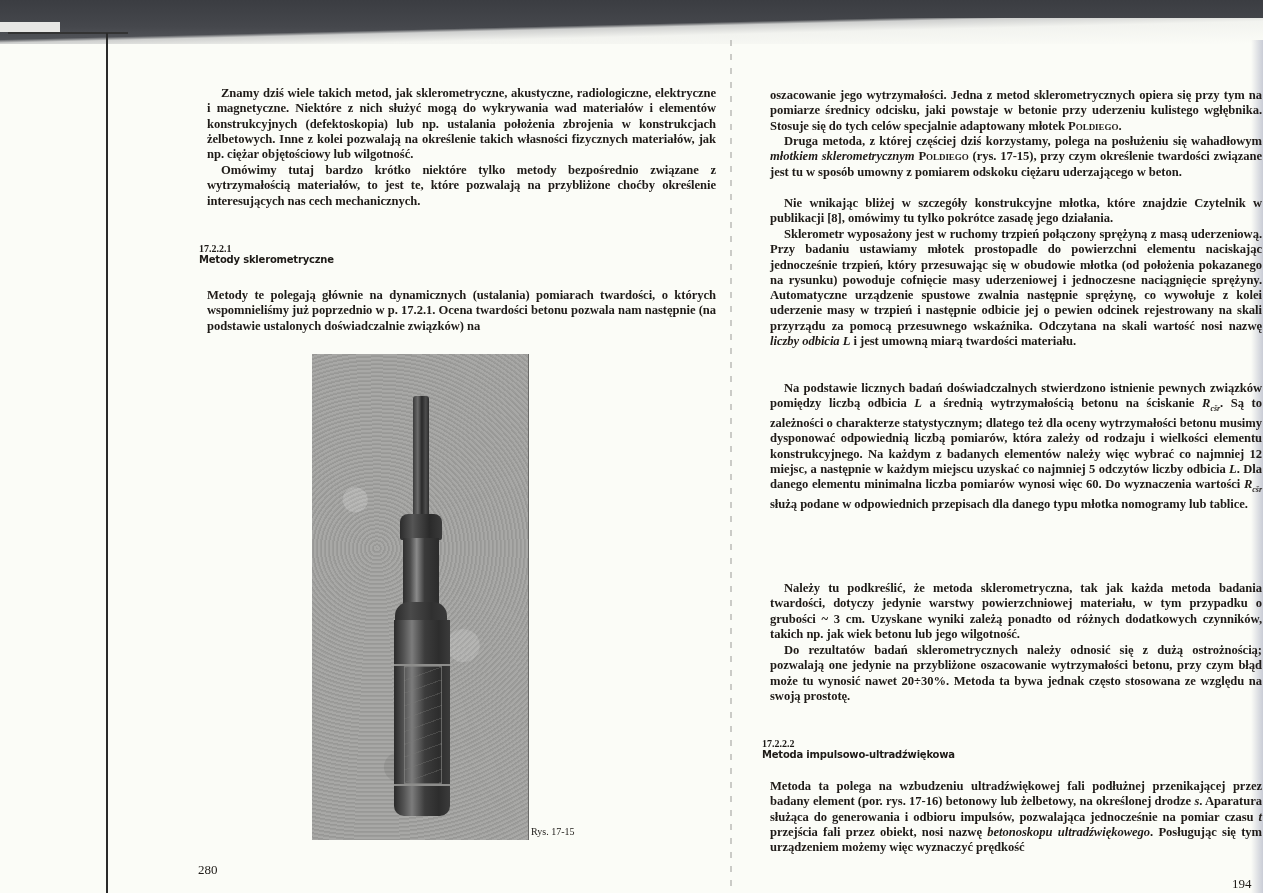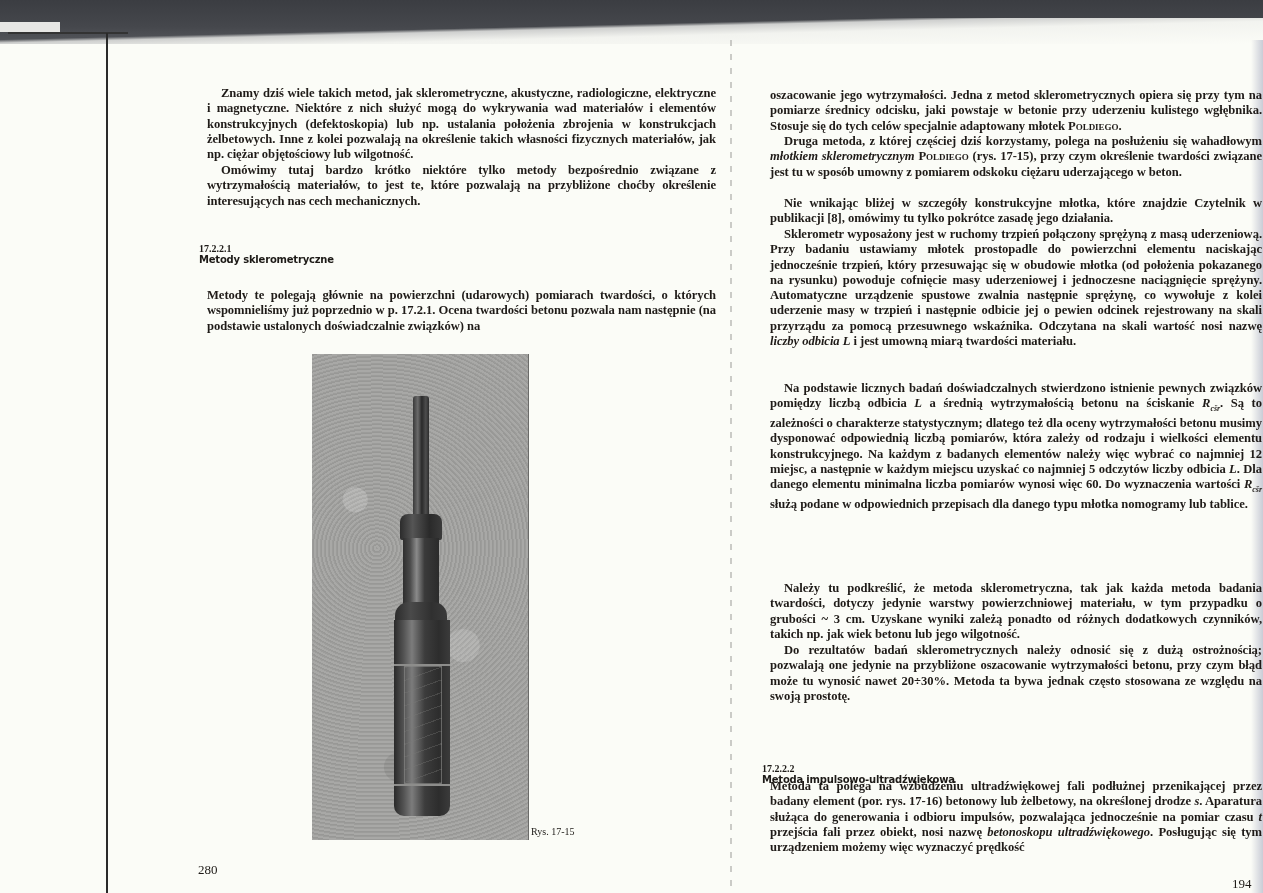--- a/index.html
+++ b/index.html
@@ -125,21 +125,21 @@
 
 <div class="page left">
   <p class="body indent" style="position:absolute; top:78px;">Znamy dziś wiele takich metod, jak sklerometryczne, akustyczne, radiologiczne, elektryczne i magnetyczne. Niektóre z nich służyć mogą do wykrywania wad materiałów i elementów konstrukcyjnych (defektoskopia) lub np. ustalania położenia zbrojenia w konstrukcjach żelbetowych. Inne z kolei pozwalają na określenie takich własności fizycznych materiałów, jak np. ciężar objętościowy lub wilgotność.</p>
   <p class="body indent" style="position:absolute; top:155px;">Omówimy tutaj bardzo krótko niektóre tylko metody bezpośrednio związane z wytrzymałością materiałów, to jest te, które pozwalają na przybliżone choćby określenie interesujących nas cech mechanicznych.</p>
 
   <div style="position:absolute; top:243px;">
     <p class="sec-num">17.2.2.1</p>
     <p class="sec-title">Metody sklerometryczne</p>
   </div>
 
-  <p class="body" style="position:absolute; top:280px;">Metody te polegają głównie na powierzchni (udarowych) pomiarach twardości, o których wspomnieliśmy już poprzednio w p. 17.2.1. Ocena twardości betonu pozwala nam następnie (na podstawie ustalonych doświadczalnie związków) na</p>
+  <p class="body" style="position:absolute; top:280px;">Metody te polegają głównie na dynamicznych (ustalania) pomiarach twardości, o których wspomnieliśmy już poprzednio w p. 17.2.1. Ocena twardości betonu pozwala nam następnie (na podstawie ustalonych doświadczalnie związków) na</p>
 
   <div class="folio" style="left:-1px; top:862px;">280</div>
 </div>
 
 <div class="figure">
   <div class="hammer-rod"></div>
   <div class="hammer-cap"></div>
   <div class="hammer-neck"></div>
   <div class="hammer-shoulder"></div>
   <div class="hammer-body"></div>
@@ -157,21 +157,21 @@
   <p class="body indent" style="position:absolute; top:188px;">Nie wnikając bliżej w szczegóły konstrukcyjne młotka, które znajdzie Czytelnik w publikacji [8], omówimy tu tylko pokrótce zasadę jego działania.</p>
 
   <p class="body indent" style="position:absolute; top:219px;"><span>Sklerometr wyposażony jest w ruchomy trzpień połączony sprężyną z masą uderzeniową. Przy badaniu ustawiamy młotek prostopadle do powierzchni elementu naciskając jednocześnie trzpień, który przesuwając się w obudowie młotka (od położenia pokazanego na rysunku) powoduje cofnięcie masy uderzeniowej i jednoczesne naciągnięcie sprężyny. Automatyczne urządzenie spustowe zwalnia następnie sprężynę, co wywołuje z kolei uderzenie masy w trzpień i następnie odbicie jej o pewien odcinek rejestrowany na skali przyrządu za pomocą przesuwnego wskaźnika. Odczytana na skali wartość nosi nazwę </span><em>liczby odbicia L</em><span> i jest umowną miarą twardości materiału.</span></p>
 
   <p class="body indent" style="position:absolute; top:373px;"><span>Na podstawie licznych badań doświadczalnych stwierdzono istnienie pewnych związków pomiędzy liczbą odbicia </span><em>L</em><span> a średnią wytrzymałością betonu na ściskanie </span><em>R</em><sub style="font-size:8px;font-style:italic;">cšr</sub><span>. Są to zależności o charakterze statystycznym; dlatego też dla oceny wytrzymałości betonu musimy dysponować odpowiednią liczbą pomiarów, która zależy od rodzaju i wielkości elementu konstrukcyjnego. Na każdym z badanych elementów należy więc wybrać co najmniej 12 miejsc, a następnie w każdym miejscu uzyskać co najmniej 5 odczytów liczby odbicia </span><em>L</em><span>. Dla danego elementu minimalna liczba pomiarów wynosi więc 60. Do wyznaczenia wartości </span><em>R</em><sub style="font-size:8px;font-style:italic;">cšr</sub><span> służą podane w odpowiednich przepisach dla danego typu młotka nomogramy lub tablice.</span></p>
 
   <p class="body indent" style="position:absolute; top:573px;">Należy tu podkreślić, że metoda sklerometryczna, tak jak każda metoda badania twardości, dotyczy jedynie warstwy powierzchniowej materiału, w tym przypadku o grubości ~ 3 cm. Uzyskane wyniki zależą ponadto od różnych dodatkowych czynników, takich np. jak wiek betonu lub jego wilgotność.</p>
 
   <p class="body indent" style="position:absolute; top:635px;">Do rezultatów badań sklerometrycznych należy odnosić się z dużą ostrożnością; pozwalają one jedynie na przybliżone oszacowanie wytrzymałości betonu, przy czym błąd może tu wynosić nawet 20÷30%. Metoda ta bywa jednak często stosowana ze względu na swoją prostotę.</p>
 
-  <div style="position:absolute; top:738px;margin-top:25px;">
+  <div style="position:absolute; top:738px;">
     <p class="sec-num">17.2.2.2</p>
     <p class="sec-title">Metoda impulsowo-ultradźwiękowa</p>
   </div>
 
   <p class="body" style="position:absolute; top:771px;"><span>Metoda ta polega na wzbudzeniu ultradźwiękowej fali podłużnej przenikającej przez badany element (por. rys. 17-16) betonowy lub żelbetowy, na określonej drodze </span><em>s</em><span>. Aparatura służąca do generowania i odbioru impulsów, pozwalająca jednocześnie na pomiar czasu </span><em>t</em><span> przejścia fali przez obiekt, nosi nazwę </span><em>betonoskopu ultradźwiękowego</em><span>. Posługując się tym urządzeniem możemy więc wyznaczyć prędkość</span></p>
 
   <div class="folio" style="left:470px; top:876px;">194</div>
 </div>
 
 </body></html>

